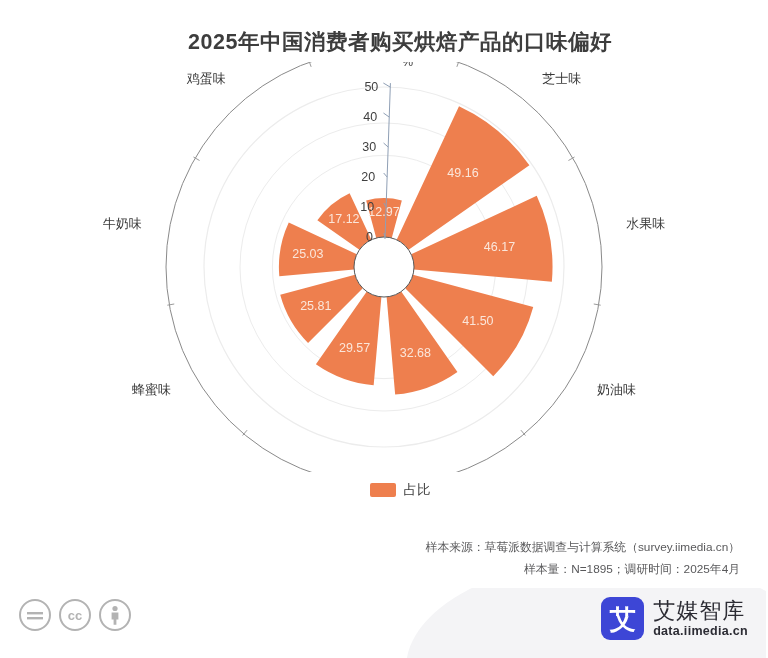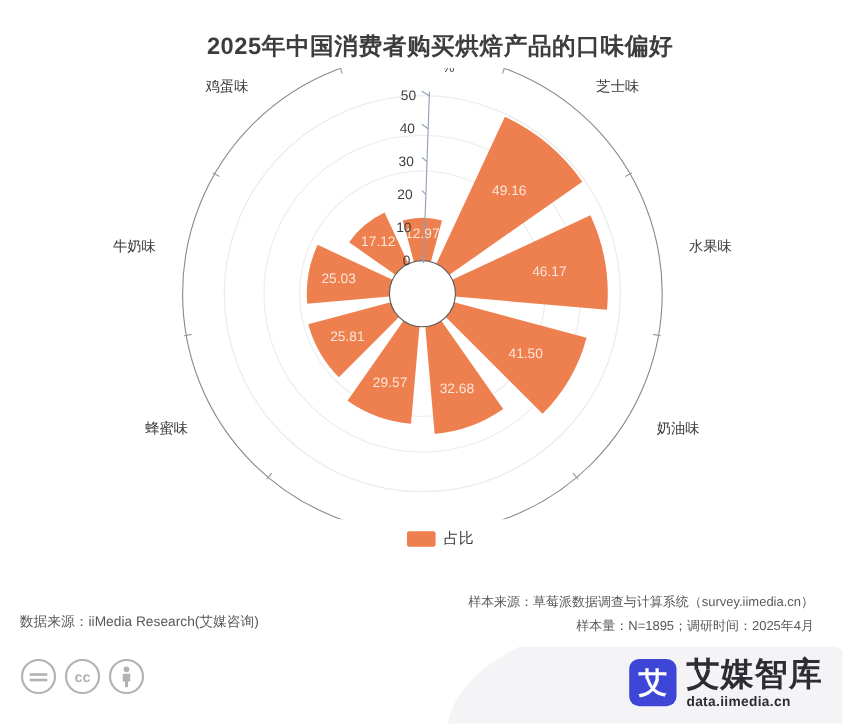--- a/index.html
+++ b/index.html
@@ -62,21 +62,21 @@
   }
   .cc-icons { position: absolute; left: 18px; top: 10px; display: flex; gap: 6px; }
   .brand { position: absolute; right: 18px; top: 9px; display: flex; align-items: center; gap: 9px; }
   .brand-mark {
     width: 43px; height: 43px; border-radius: 9px; background: #3d46d6;
     display: flex; align-items: center; justify-content: center;
     color: #fff; font-size: 26px; font-weight: 700; line-height: 1;
     font-family: "DejaVu Sans", sans-serif;
   }
   .brand-text { line-height: 1.12; }
-  .brand-name { font-size: 30px; font-weight: 700; color: #2c2c34; letter-spacing: 1px; }
+  .brand-name { font-size: 22px; font-weight: 400; color: #2c2c34; letter-spacing: 1px; }
   .brand-url  { font-size: 12.5px; font-weight: 700; color: #2c2c34; letter-spacing: .3px; }
 </style>
 </head>
 <body>
 
 <div id="root">
 
   <div class="title">2025年中国消费者购买烘焙产品的口味偏好</div>
 
   <div class="chart-wrap">
@@ -137,21 +137,20 @@
         <text x="378.2819094064502" y="29.109651136562775" text-anchor="end" class="tick-label">50</text>
         <text x="407.60546003502697" y="3.768670985467395" text-anchor="middle" class="unit-label">%</text>
       </svg>
   </div>
 
   <div class="legend">
     <span class="legend-swatch"></span>
     <span class="legend-text">占比</span>
   </div>
 
-  <div class="source-left">数据来源：iiMedia Research(艾媒咨询)</div>
 
   <div class="sample-block">
     <div>样本来源：草莓派数据调查与计算系统（survey.iimedia.cn）</div>
     <div>样本量：N=1895；调研时间：2025年4月</div>
   </div>
 
   <div class="footer">
     <div class="footer-swoosh"></div>
 
     <div class="cc-icons">

